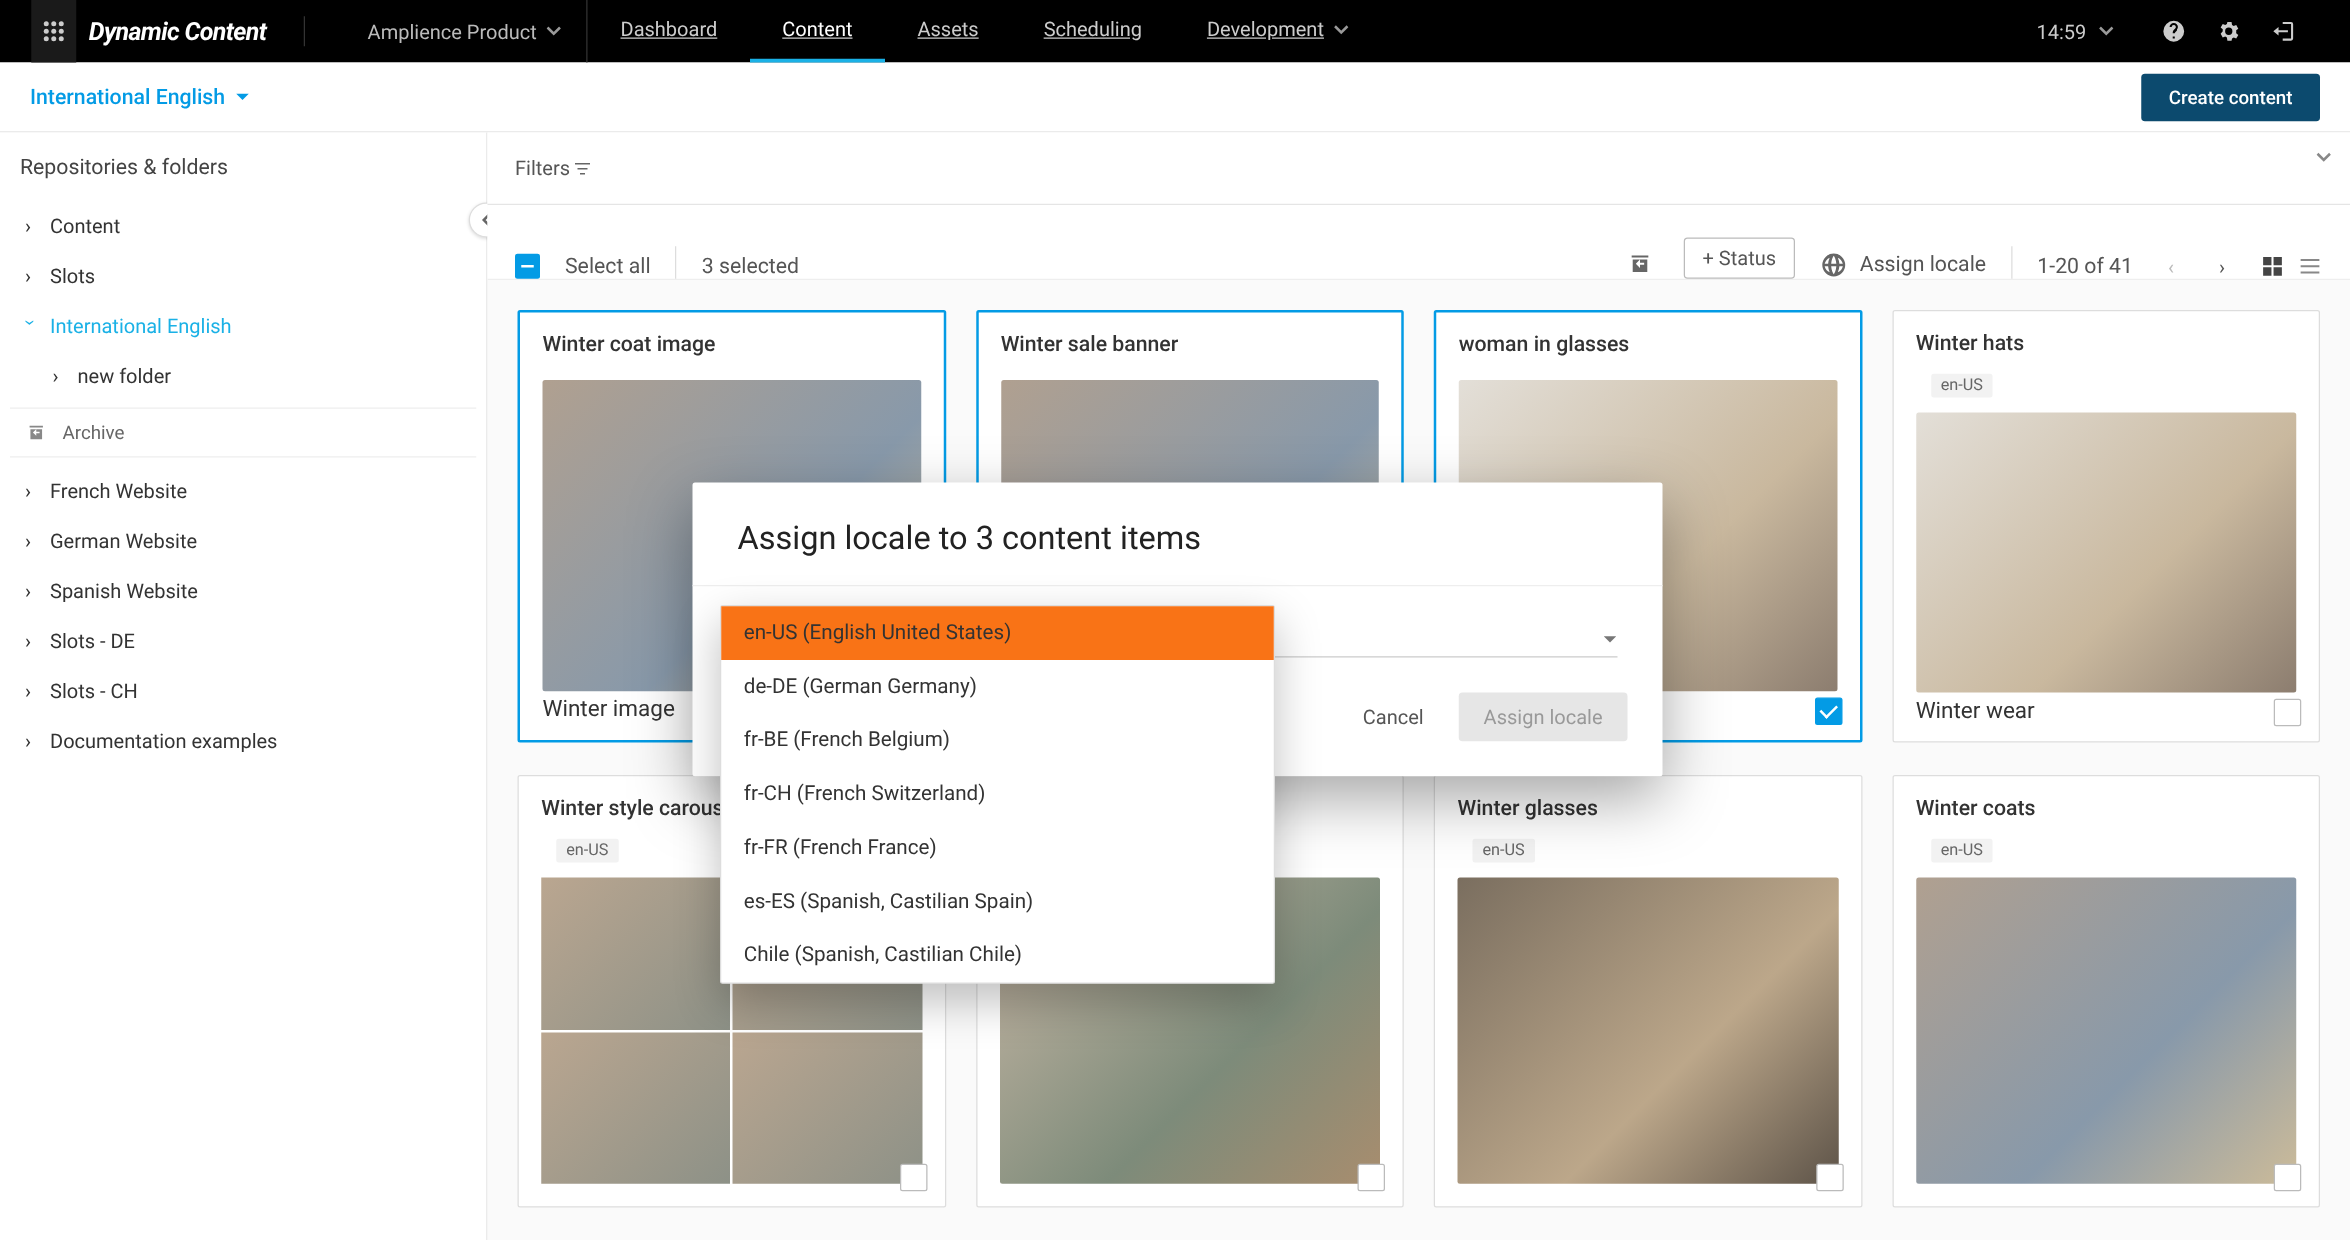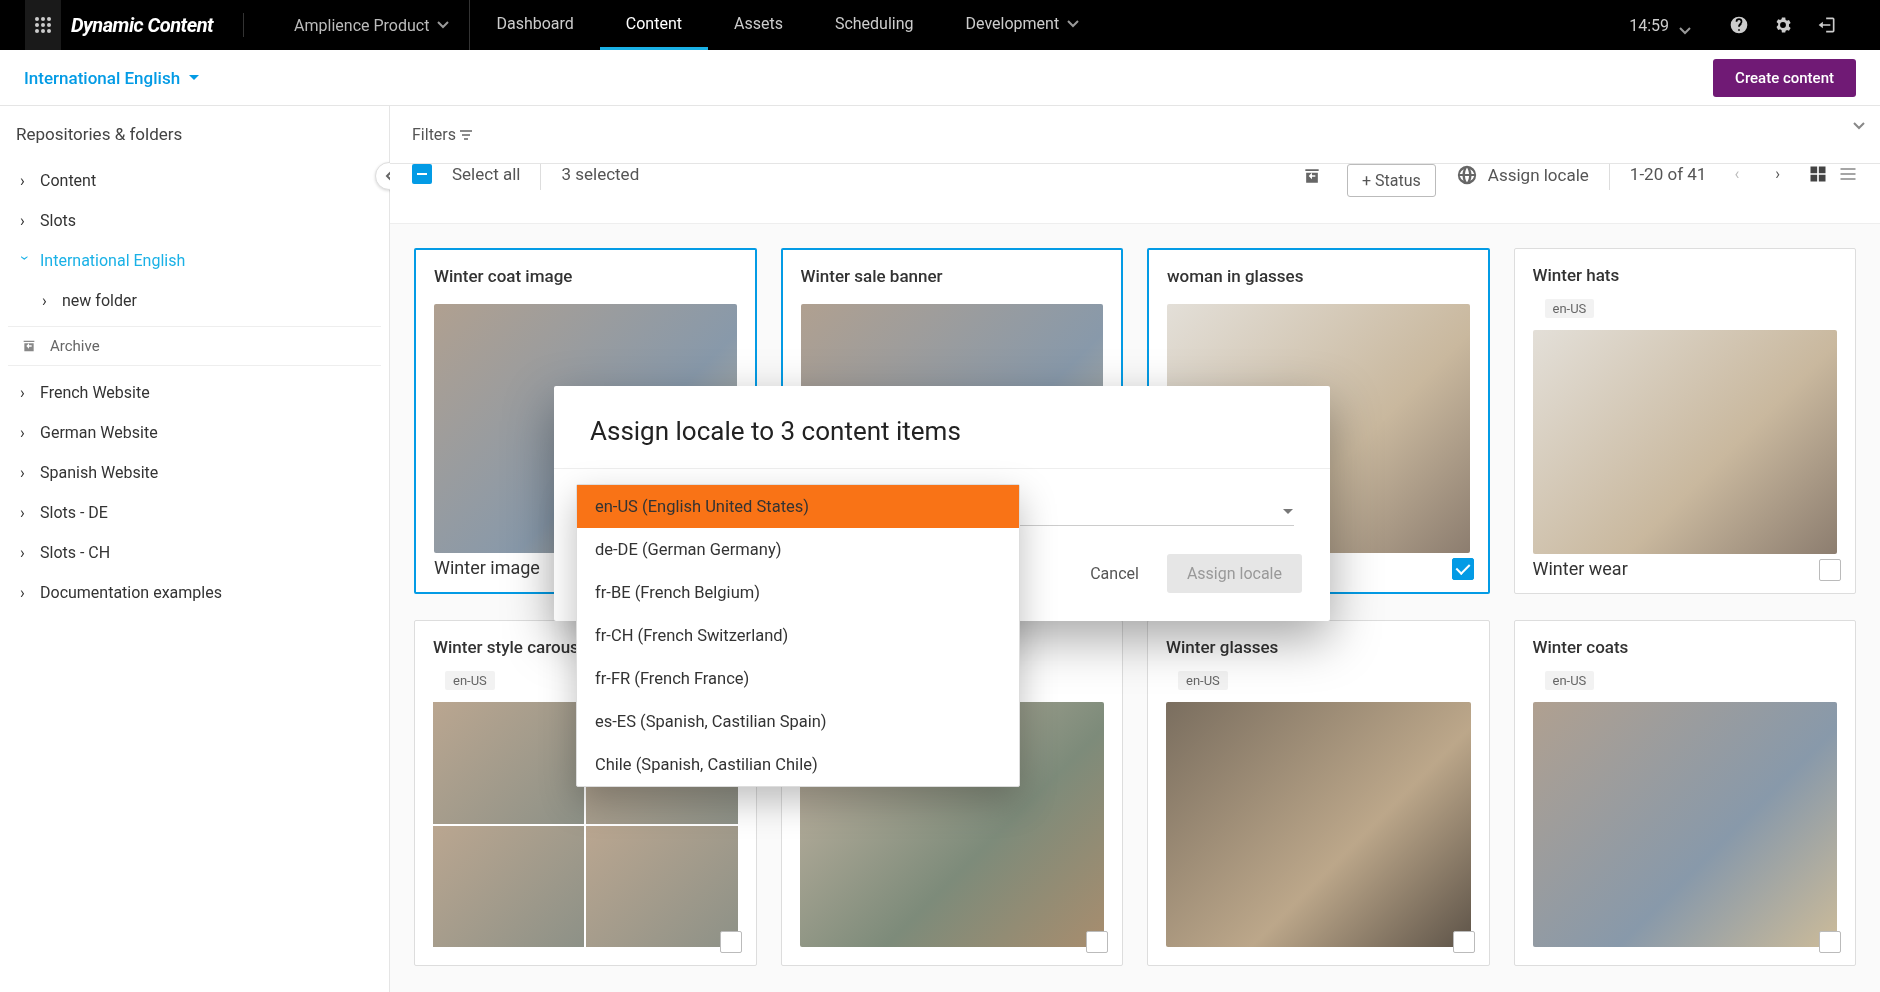--- a/index.html
+++ b/index.html
@@ -3,52 +3,52 @@
 <meta charset="utf-8">
 <style>
 * { box-sizing: border-box; margin: 0; padding: 0; font-family: -apple-system, BlinkMacSystemFont, "Segoe UI", Roboto, Arial, sans-serif; }
 body { width: 1880px; height: 992px; background: #f5f5f5; overflow: hidden; position: relative; }
 
 
 .topbar { height: 50px; background: #000; color: #ccc; display: flex; align-items: center; padding: 0 25px; }
 .topbar .apps-icon { width: 36px; height: 50px; display:flex; align-items:center; justify-content:center; background:#1a1a1a; margin-right:10px; }
 .topbar .logo { font-style: italic; font-weight: bold; color:#fff; font-size:20px; letter-spacing:-0.5px; padding-right:30px; border-right:1px solid #333; margin-right:30px; }
 .top-dd { display:flex; align-items:center; gap:8px; color:#bbb; font-size:16px; padding:0 20px; border-right:1px solid #333; height:50px; }
-.navitems { display:flex; height:50px; }
+.navitems { display:flex; height:50px;text-decoration:underline; }
 .navitem { padding:0 26px; display:flex; align-items:center; color:#ccc; font-size:16px; border-bottom:3px solid transparent; }
 .navitem.active { color:#fff; border-bottom-color:#1ab1e6; }
 .dev { display:flex; align-items:center; gap:8px; }
 .topbar .spacer { flex:1; }
-.clock { color:#ccc; padding:0 20px; display:flex; align-items:flex-end; gap:10px; }
+.clock { color:#ccc; padding:0 20px; display:flex; align-items:center; gap:10px; }
 .topicons { display:flex; gap:24px; padding:0 18px; }
 .topicons svg, .apps-icon svg { fill:#ccc; }
 
 
 .subhdr { height: 56px; background:#fff; display:flex; align-items:center; padding:0 24px; border-bottom:1px solid #e5e5e5; }
 .locale-select { color:#039be5; font-size:17px; display:flex; align-items:center; gap:8px; font-weight:500; }
 .subhdr .spacer { flex:1; }
 .search { width:342px; height:38px; border:1px solid #ccc; border-radius:3px; display:flex; align-items:center; padding:0 10px; gap:10px; }
 .search input { border:none; outline:none; font-size:15px; flex:1; }
-.create-btn { margin-left:30px; background:#701a75; color:#fff; border:none; height:38px; padding:0 22px; border-radius:3px; font-size:15px; font-weight:500; }
+.create-btn { margin-left:30px; background:#0c4a6e; color:#fff; border:none; height:38px; padding:0 22px; border-radius:3px; font-size:15px; font-weight:500; }
 
 
 .body { display:flex; height: calc(100% - 106px); }
 .sidebar { width:390px; background:#fff; border-right:1px solid #e5e5e5; padding:18px 10px; position:relative; }
 .side-title { font-size:17px; color:#444; padding:0 6px 16px; }
 .tree-item { display:flex; align-items:center; height:40px; padding:0 10px; border-radius:3px; color:#333; font-size:16px; gap:10px; }
 .tree-item.blue { color:#1ab1e6; }
 .tree-item.sub { padding-left:32px; }
 .tree-item .chev { width:10px; display:inline-flex; }
 .archive { display:flex; align-items:center; gap:12px; padding:10px 12px; color:#666; font-size:15px; border-top:1px solid #eee; border-bottom:1px solid #eee; margin:6px -2px; }
 .collapse-handle { position:absolute; right:-14px; top:56px; width:28px; height:28px; border-radius:14px; background:#fff; border:1px solid #ddd; display:flex; align-items:center; justify-content:center; box-shadow:0 1px 3px rgba(0,0,0,.15); }
 
 
 .main { flex:1; background:#fafafa; display:flex; flex-direction:column; }
 .filterbar { height:58px; display:flex; align-items:center; padding:0 22px; color:#555; border-bottom:1px solid #e5e5e5; background:#fff; }
-.toolbar { height:60px; display:flex; align-items:flex-start; padding:0 22px; gap:20px; background:#fff; border-bottom:1px solid #eee; }
+.toolbar { height:60px; display:flex; align-items:flex-end; padding:0 22px; gap:20px; background:#fff; border-bottom:1px solid #eee; }
 .cbx { width:20px; height:20px; background:#039be5; display:inline-flex; align-items:center; justify-content:center; border-radius:2px; }
 .cbx .dash { width:10px; height:2px; background:#fff; }
 .selall { color:#555; font-size:17px; }
 .divider { width:1px; height:26px; background:#ddd; }
 .count { color:#555; font-size:17px; }
 .toolbar .spacer { flex:1; }
 .archive-icon-box { width:30px; height:24px; display:flex; align-items:center; justify-content:center; }
 .status-btn { border:1px solid #bbb; border-radius:3px; padding:6px 14px; color:#555; font-size:16px; background:#fff; }
 .assign-locale { display:flex; align-items:center; gap:10px; color:#555; font-size:17px; }
 .paging { color:#555; font-size:17px; }

